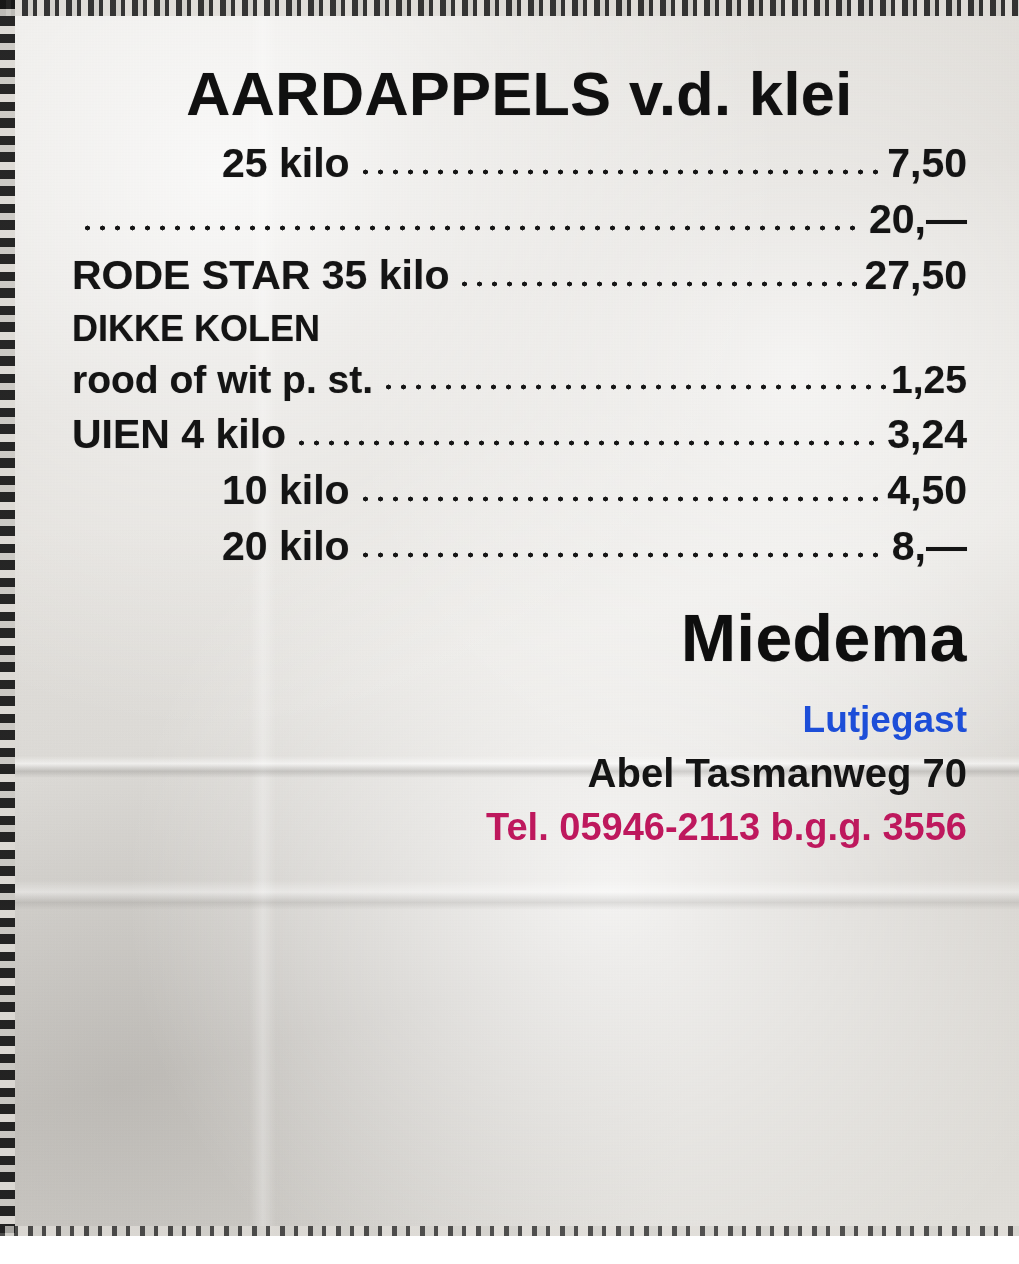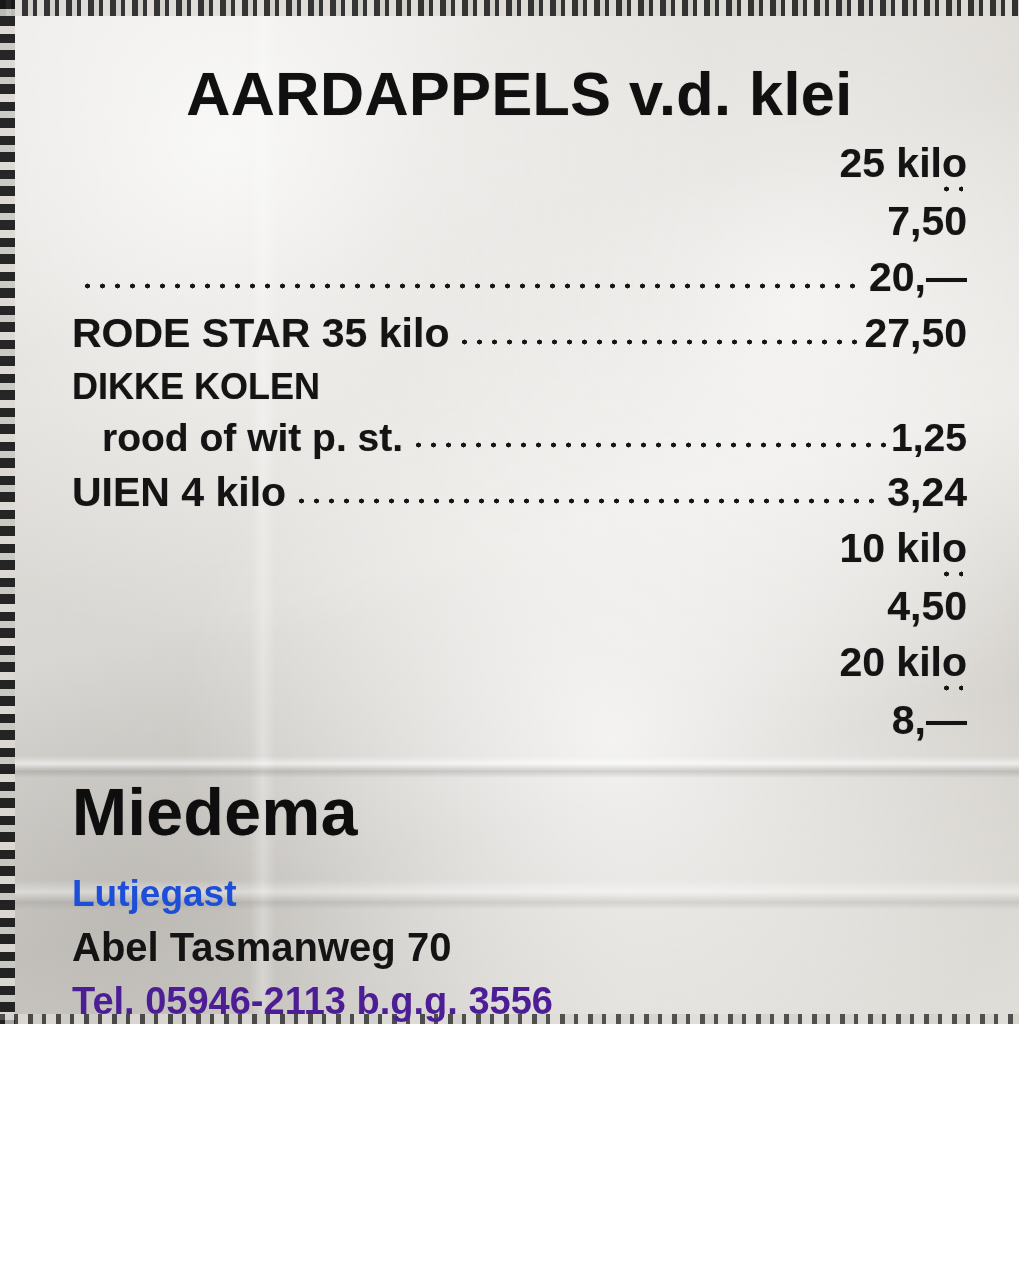--- a/index.html
+++ b/index.html
@@ -3,21 +3,21 @@
 <meta charset="utf-8">
 <style>
   html, body {
     margin: 0;
     padding: 0;
     background: #ffffff;
   }
   #page {
     position: relative;
     width: 1019px;
-    height: 1024px;
+    height: 1236px;
     overflow: hidden;
     background: #d9d6d1;
     font-family: "Liberation Sans", sans-serif;
     color: #111111;
   }
   
   .paper {
     position: absolute;
     inset: 0;
     background:
@@ -113,21 +113,20 @@
     font-size: 41px;
     font-weight: 700;
     line-height: 1.0;
     margin-bottom: 15px;
     white-space: nowrap;
     color: #141414;
     text-shadow: 0 0 1px rgba(0,0,0,0.3);
   }
   .price-row.indent {
     padding-left: 150px;
-    flex-direction: column;
   }
   .row-label {
     flex: 0 0 auto;
   }
   .dots {
     flex: 1 1 auto;
     margin: 0 4px 7px 8px;
     height: 10px;
     background-image: radial-gradient(circle, #161616 0 2.4px, rgba(0,0,0,0) 2.6px);
     background-size: 15px 10px;
@@ -144,25 +143,24 @@
     font-size: 36px;
     font-weight: 700;
     line-height: 1.0;
     margin-bottom: 13px;
     color: #141414;
     text-shadow: 0 0 1px rgba(0,0,0,0.3);
   }
   .row-lower {
     font-size: 39px;
     font-weight: 700;
-    margin-left: 30px;
   }
   .shop {
     margin-top: 38px;
-    text-align: left;
+    text-align: right;
   }
   .shop-name {
     font-size: 66px;
     font-weight: 700;
     line-height: 1.0;
     letter-spacing: 0.5px;
     color: #0e0e0e;
     text-shadow: 0 0 1px rgba(0,0,0,0.4);
   }
   .shop-town {
@@ -174,21 +172,21 @@
   .shop-street {
     margin-top: 10px;
     font-size: 40px;
     font-weight: 700;
     color: #141414;
   }
   .shop-phone {
     margin-top: 10px;
     font-size: 38px;
     font-weight: 700;
-    color: #4c1d95;
+    color: #be185d;
   }
 </style>
 </head>
 <body>
 
 <div id="page">
   <div class="paper"></div>
   <div class="grain"></div>
   <div class="crease crease-v1"></div>
   <div class="crease crease-h1"></div>

